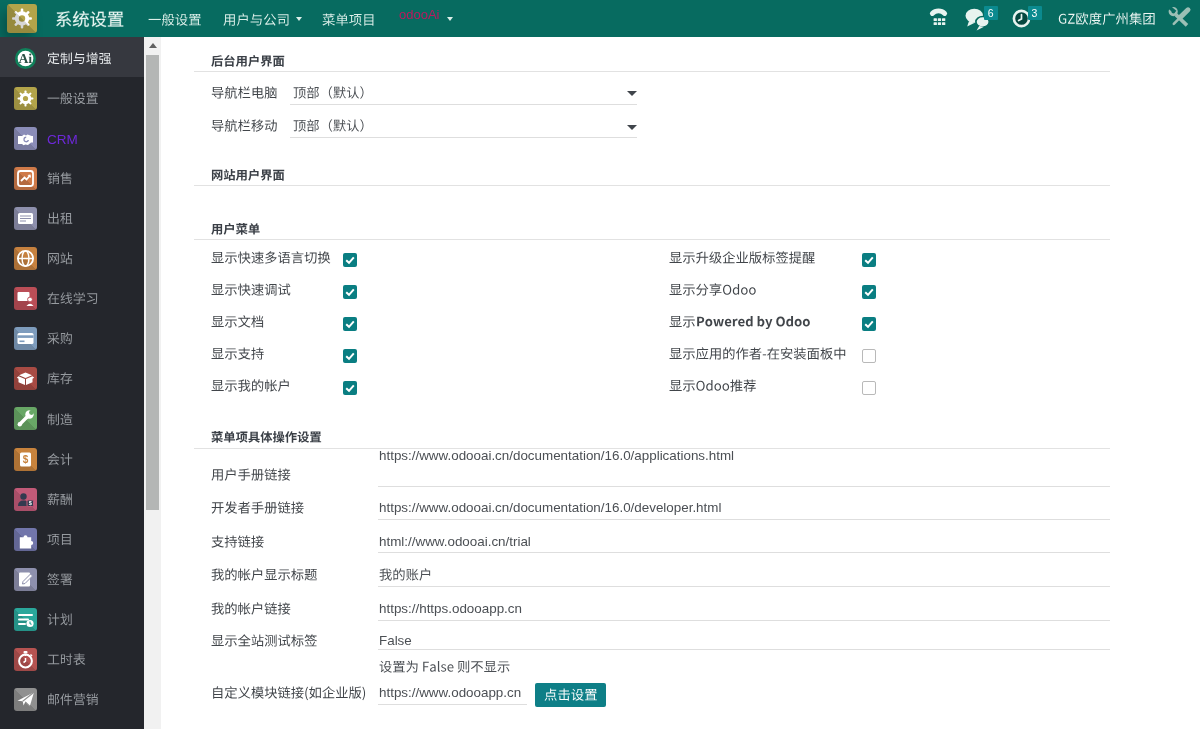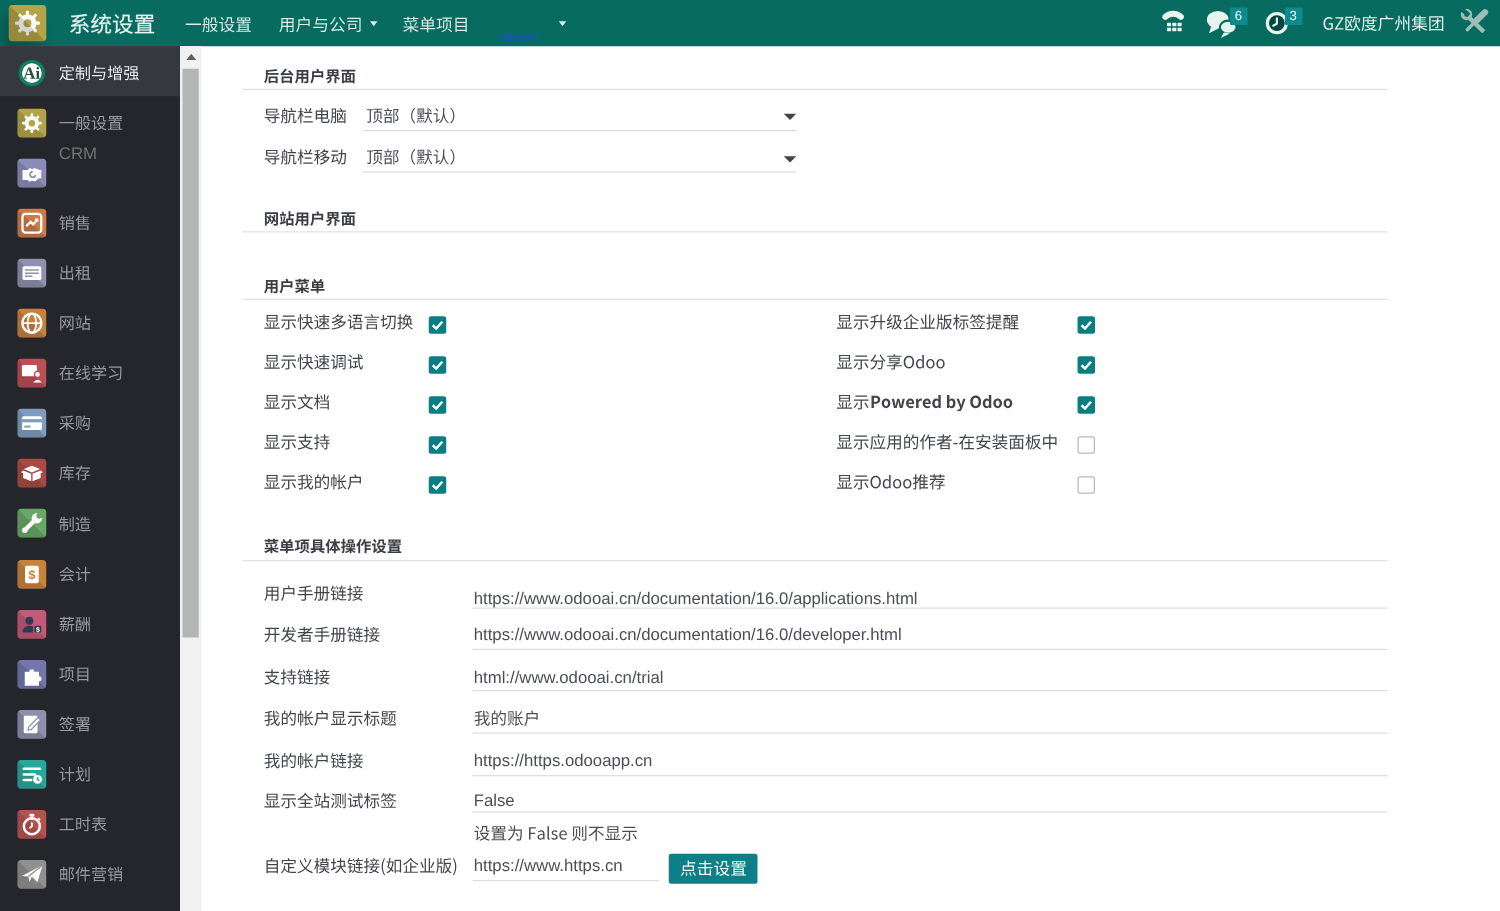--- a/index.html
+++ b/index.html
@@ -194,21 +194,21 @@
         <rect x="13.74" y="4.6" width="2.52" height="4.5" rx="0.81" transform="rotate(180 15 14.5)"></rect>
         <rect x="13.74" y="4.6" width="2.52" height="4.5" rx="0.81" transform="rotate(225 15 14.5)"></rect>
         <rect x="13.74" y="4.6" width="2.52" height="4.5" rx="0.81" transform="rotate(270 15 14.5)"></rect>
         <rect x="13.74" y="4.6" width="2.52" height="4.5" rx="0.81" transform="rotate(315 15 14.5)"></rect>
         <circle cx="15" cy="14.5" r="7.2"></circle>
       </g>
       <circle cx="15" cy="14.5" r="3.2" fill="#b3a44a"></circle>
     </svg></div>
 <div class="ncaret" style="left:296px;top:17px"></div>
 <div class="ncaret" style="left:447px;top:17px"></div>
-<div class="lt" style="left:399px;top:24px;color:#1d4ed8;font-size:10px">odooAi</div>
+<div class="lt" style="left:399px;top:8px;color:#be185d;font-size:13px">odooAi</div>
 <svg class="ab" style="left:928px;top:6px" width="22" height="21">
 <path d="M4.3 2.9 A8.7 8.7 0 0 1 16.7 2.9" transform="translate(0,4.6)" stroke="#e7f3ef" stroke-width="4.8" fill="none" stroke-linecap="round"></path>
 <g fill="#e7f3ef">
       <rect x="5.6" y="12.2" width="3.3" height="2.8" rx="0.5"></rect>
       <rect x="9.8" y="12.2" width="3.3" height="2.8" rx="0.5"></rect>
       <rect x="14" y="12.2" width="3.3" height="2.8" rx="0.5"></rect>
       <rect x="5.6" y="16.2" width="3.3" height="2.8" rx="0.5"></rect>
       <rect x="9.8" y="16.2" width="3.3" height="2.8" rx="0.5"></rect>
       <rect x="14" y="16.2" width="3.3" height="2.8" rx="0.5"></rect>
     </g>
@@ -378,21 +378,21 @@
     </svg>
   </div>
 <div class="tile" style="top:688.1px;background:#909090">
     <i></i>
     <svg width="23" height="23">
       <path d="M3.5 12.8 L20 4.2 L15.8 18.2 L11.3 13.8 L9.6 17.6 L8.7 13.2 Z" fill="#fff"></path>
       <path d="M20 4.2 L8.7 13.2" stroke="#909090" stroke-width="1.1"></path>
       <path d="M15.8 18.2 L11.3 13.8" stroke="#909090" stroke-width="1.1"></path>
     </svg>
   </div>
-<div class="lt" style="left:47px;top:116px;color:#737373;font-size:13.5px">CRM</div>
+<div class="lt" style="left:47px;top:133px;color:#6d28d9;font-size:13.5px">CRM</div>
 <div class="ab" style="left:144px;top:37px;width:17px;height:692px;background:#f1f1f1"></div>
 <div class="ab" style="left:144px;top:37px;width:17px;height:17px;background:#f1f1f1"></div>
 <div class="ab" style="left:148.5px;top:43px;width:0;height:0;border-left:4px solid transparent;border-right:4px solid transparent;border-bottom:5px solid #606060"></div>
 <div class="ab" style="left:146px;top:55px;width:13px;height:455px;background:#b4b6b5"></div>
 <div class="hr" style="left:194px;top:71px;width:916px"></div>
 <div class="hr" style="left:194px;top:185px;width:916px"></div>
 <div class="hr" style="left:194px;top:238.5px;width:916px"></div>
 <div class="hr" style="left:194px;top:447.5px;width:916px"></div>
 <div class="ul" style="left:290px;top:103.5px;width:347px"></div>
 <div class="ul" style="left:290px;top:137px;width:347px"></div>
@@ -440,26 +440,26 @@
       <path d="M3.2 7.2 L6 9.8 L10.8 4.4" stroke="#fff" stroke-width="2" fill="none"></path>
     </svg>
   </div>
 <div class="cb cbc" style="left:862px;top:316.8px">
     <svg width="14" height="14" style="position:absolute;left:0;top:0">
       <path d="M3.2 7.2 L6 9.8 L10.8 4.4" stroke="#fff" stroke-width="2" fill="none"></path>
     </svg>
   </div>
 <div class="cb cbu" style="left:862px;top:348.7px"></div>
 <div class="cb cbu" style="left:862px;top:380.6px"></div>
-<div class="lt" style="left:379px;top:472px">https://www.odooai.cn/documentation/16.0/applications.html</div>
+<div class="lt" style="left:379px;top:449px">https://www.odooai.cn/documentation/16.0/applications.html</div>
 <div class="lt" style="left:379px;top:501px">https://www.odooai.cn/documentation/16.0/developer.html</div>
 <div class="lt" style="left:379px;top:534.5px">html://www.odooai.cn/trial</div>
 <div class="lt" style="left:379px;top:601.5px">https://https.odooapp.cn</div>
 <div class="lt" style="left:379px;top:634px">False</div>
-<div class="lt" style="left:379px;top:686px">https://www.https.cn</div>
+<div class="lt" style="left:379px;top:686px">https://www.odooapp.cn</div>
 <div class="ab" style="left:535px;top:683px;width:71px;height:23.5px;background:#0e7f87;border-radius:2px"></div>
 <svg class="t" style="left:55px;top:7.85px" width="71.2" height="22">
     <g fill="#e8f5f1" stroke="#e8f5f1" stroke-width="14" stroke-linejoin="round" transform="translate(0,17.65) scale(0.0173,-0.0173)">
       <use href="#r7cfb" x="0"></use>
       <use href="#r7edf" x="1000"></use>
       <use href="#r8bbe" x="2000"></use>
       <use href="#r7f6e" x="3000"></use>
     </g>
   </svg>
 <svg class="t" style="left:148px;top:10.83px" width="55.6" height="17">

